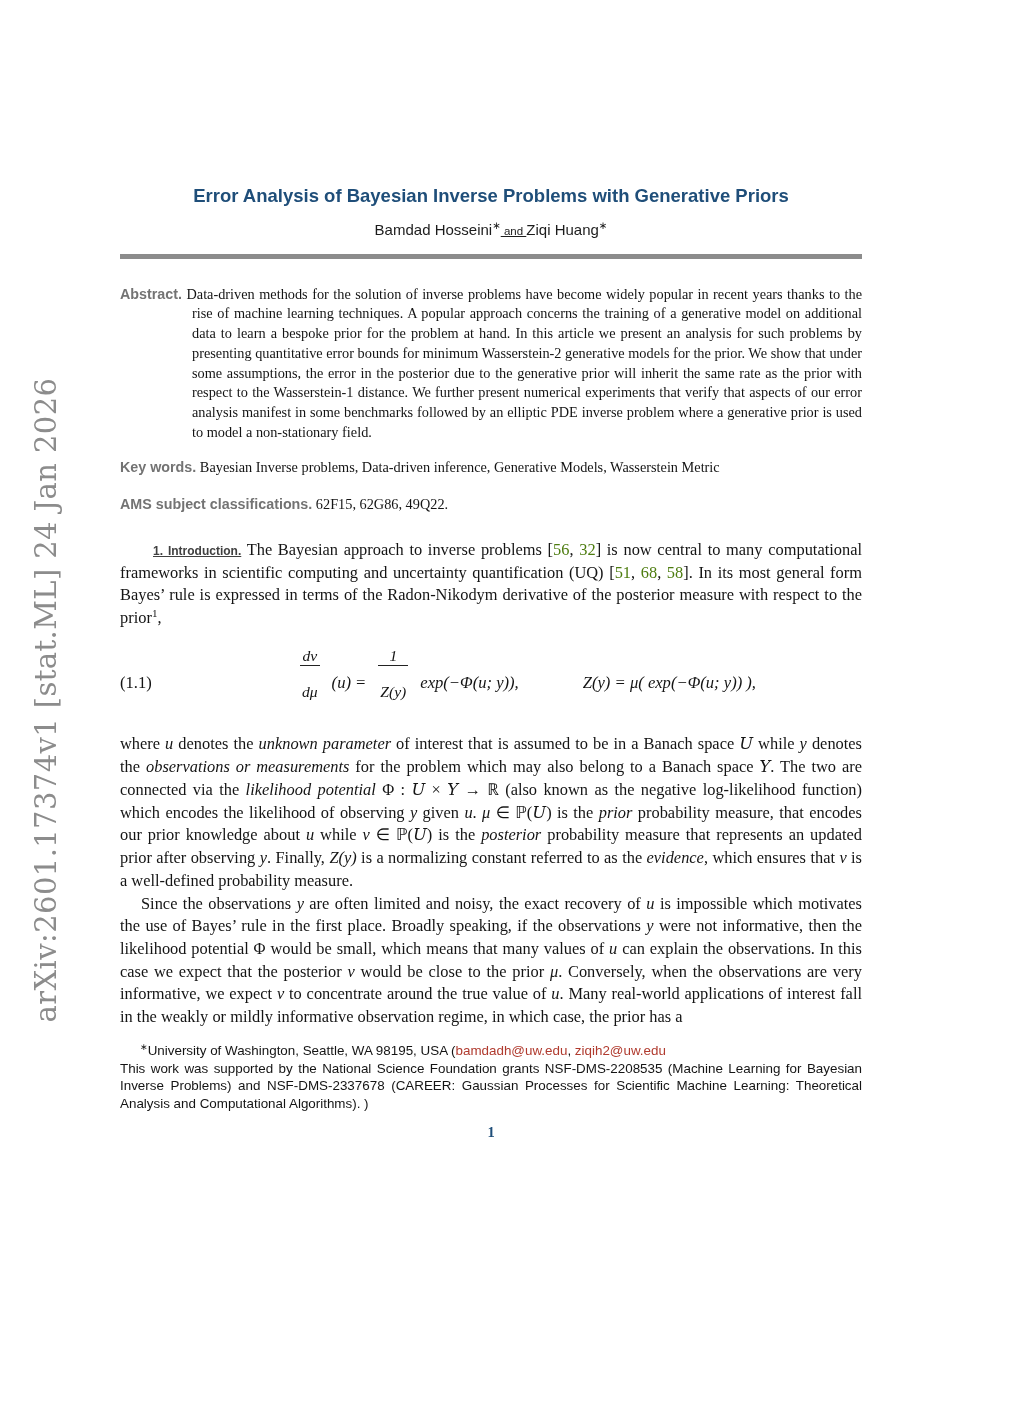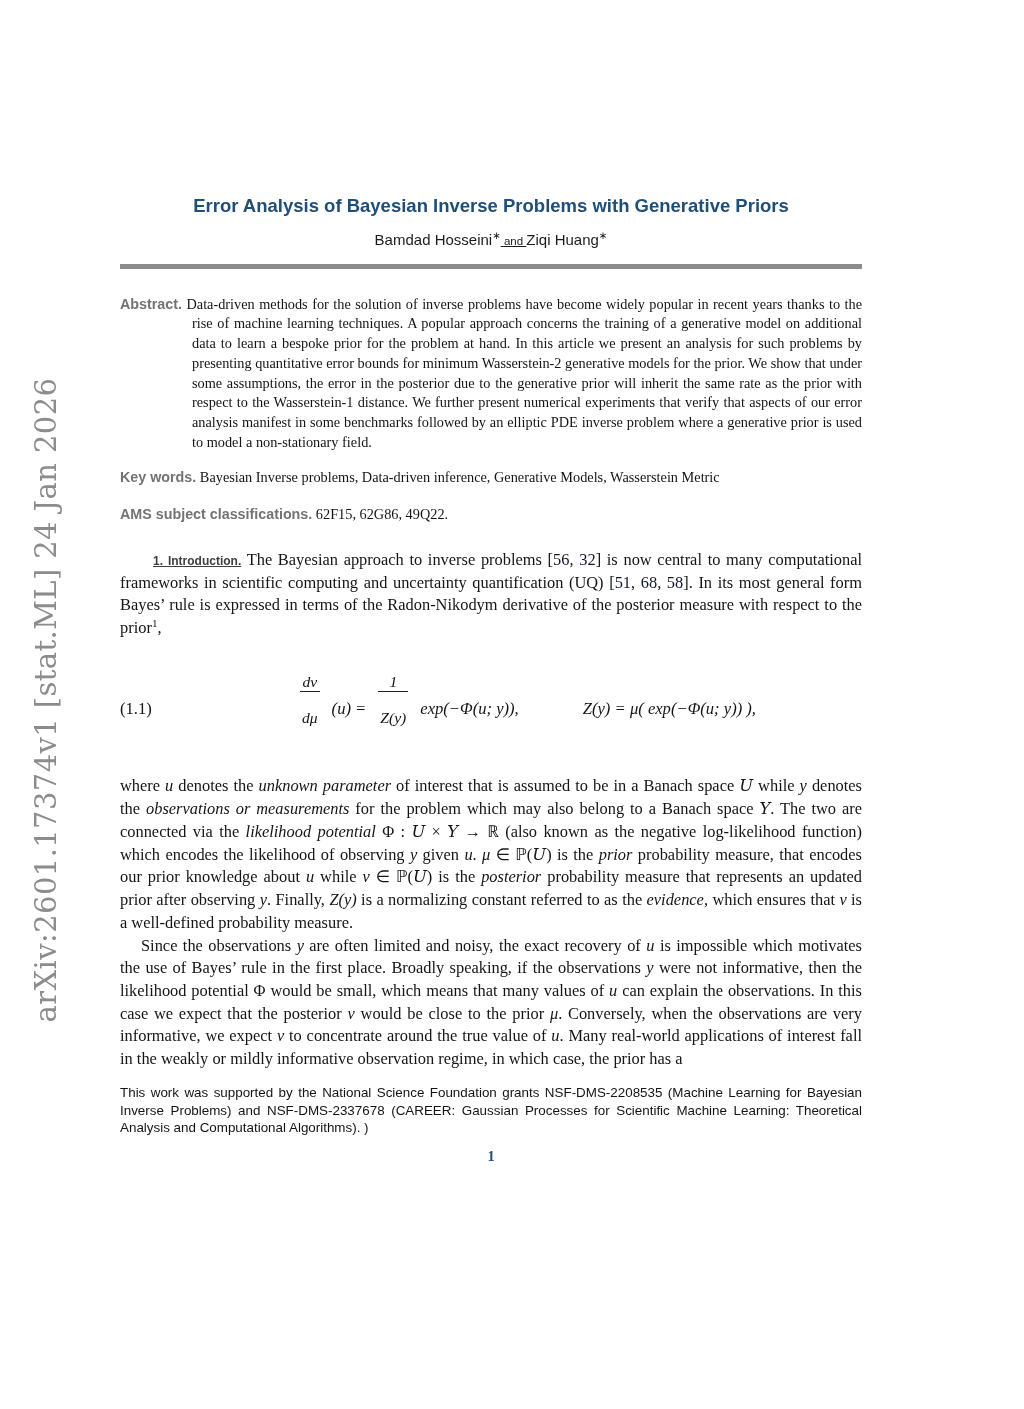--- a/index.html
+++ b/index.html
@@ -10,21 +10,21 @@
   .page{position:relative;width:1024px;height:1409px;overflow:hidden;}
 
   
   .watermark{
     position:absolute;left:46px;top:700px;
     transform:translate(-50%,-50%) rotate(-90deg);
     white-space:nowrap;font-family:"DejaVu Serif", serif;
     font-size:29px;color:#8c8c8c;letter-spacing:0.4px;
   }
 
-  .content{position:absolute;left:120px;top:11px;width:742px;}
+  .content{position:absolute;left:120px;top:1px;width:742px;}
 
   .title{
     margin:183px 0 0 0;text-align:center;
     font-family:"Liberation Sans", sans-serif;font-weight:bold;
     font-size:18.5px;color:#1F4E79;line-height:1.25;
   }
   .authors{
     margin-top:14px;text-align:center;
     font-family:"Liberation Sans", sans-serif;font-size:15px;color:#1c1c1c;
   }
@@ -50,37 +50,37 @@
   .p-after-eq{text-indent:0;}
   .p-indent{text-indent:21px;}
   .sec-head{
     font-family:"Liberation Sans", sans-serif;font-weight:bold;
     color:#404040;font-size:12px;text-decoration:underline;
   }
 
   .seg-i{font-style:italic;}
   .seg-m{font-style:italic;}
   .seg-cal{font-style:italic;font-family:"DejaVu Serif", serif;}
-  .seg-cite{color:#0f172a;}
+  .seg-cite{color:#4d7c0f;}
   .seg-link{color:#B03A2E;}
 
   
   .eq-row{
     margin-top:17px;margin-bottom:15px;display:flex;align-items:center;
     font-size:16.6px;
   }
   .eq-num{width:72px;flex:0 0 auto;}
   .eq-body{
     flex:1;display:flex;justify-content:center;align-items:center;gap:10px;
     font-style:italic;
   }
   .eq-gap{width:44px;}
   .frac{
     display:inline-flex;flex-direction:column;align-items:center;
-    font-size:15.6px;line-height:1.18;margin:16px 2px;
+    font-size:15.6px;line-height:1.18;margin:0 2px;
   }
   .frac .fden{border-top:1.3px solid #222;padding:17px 2px;}
 
   
   .footnotes{
     margin-top:13px;font-family:"Liberation Sans", sans-serif;
     font-size:13.4px;line-height:1.32;text-align:justify;color:#141414;
   }
   .fn-inst{text-indent:20px;margin:0;}
   .fn-fund{margin:0;}
@@ -134,19 +134,20 @@
         <span class="eq-gap"></span>
         <span>Z(y) = μ( exp(−Φ(u; y)) ),</span>
       </span>
     </div>
 
     <p class="body-par p-after-eq"><span>where </span><span class="seg-m">u</span><span> denotes the </span><span class="seg-i">unknown parameter</span><span> of interest that is assumed to be in a Banach space </span><span class="seg-cal">U</span><span> while </span><span class="seg-m">y</span><span> denotes the </span><span class="seg-i">observations or measurements</span><span> for the problem which may also belong to a Banach space </span><span class="seg-cal">Y</span><span>. The two are connected via the </span><span class="seg-i">likelihood potential</span><span> Φ : </span><span class="seg-cal">U</span><span> × </span><span class="seg-cal">Y</span><span> → ℝ (also known as the negative log-likelihood function) which encodes the likelihood of observing </span><span class="seg-m">y</span><span> given </span><span class="seg-m">u</span><span>. </span><span class="seg-m">μ</span><span> ∈ ℙ(</span><span class="seg-cal">U</span><span>) is the </span><span class="seg-i">prior</span><span> probability measure, that encodes our prior knowledge about </span><span class="seg-m">u</span><span> while </span><span class="seg-m">ν</span><span> ∈ ℙ(</span><span class="seg-cal">U</span><span>) is the </span><span class="seg-i">posterior</span><span> probability measure that represents an updated prior after observing </span><span class="seg-m">y</span><span>. Finally, </span><span class="seg-m">Z(y)</span><span> is a normalizing constant referred to as the </span><span class="seg-i">evidence</span><span>, which ensures that </span><span class="seg-m">ν</span><span> is a well-defined probability measure.</span></p>
 
     <p class="body-par p-indent"><span>Since the observations </span><span class="seg-m">y</span><span> are often limited and noisy, the exact recovery of </span><span class="seg-m">u</span><span> is impossible which motivates the use of Bayes’ rule in the first place. Broadly speaking, if the observations </span><span class="seg-m">y</span><span> were not informative, then the likelihood potential Φ would be small, which means that many values of </span><span class="seg-m">u</span><span> can explain the observations. In this case we expect that the posterior </span><span class="seg-m">ν</span><span> would be close to the prior </span><span class="seg-m">μ</span><span>. Conversely, when the observations are very informative, we expect </span><span class="seg-m">ν</span><span> to concentrate around the true value of </span><span class="seg-m">u</span><span>. Many real-world applications of interest fall in the weakly or mildly informative observation regime, in which case, the prior has a</span></p>
 
     <div class="footnotes">
+      <p class="fn-inst"><sup>∗</sup><span>University of Washington, Seattle, WA 98195, USA (</span><span class="seg-link">bamdadh@uw.edu</span><span>, </span><span class="seg-link">ziqih2@uw.edu</span></p>
       <p class="fn-fund"><span>This work was supported by the National Science Foundation grants NSF-DMS-2208535 (Machine Learning for Bayesian Inverse Problems) and NSF-DMS-2337678 (CAREER: Gaussian Processes for Scientific Machine Learning: Theoretical Analysis and Computational Algorithms). )</span></p>
     </div>
 
     <div class="pageno">1</div>
 
   </div>
 </div>
 
 </body></html>

